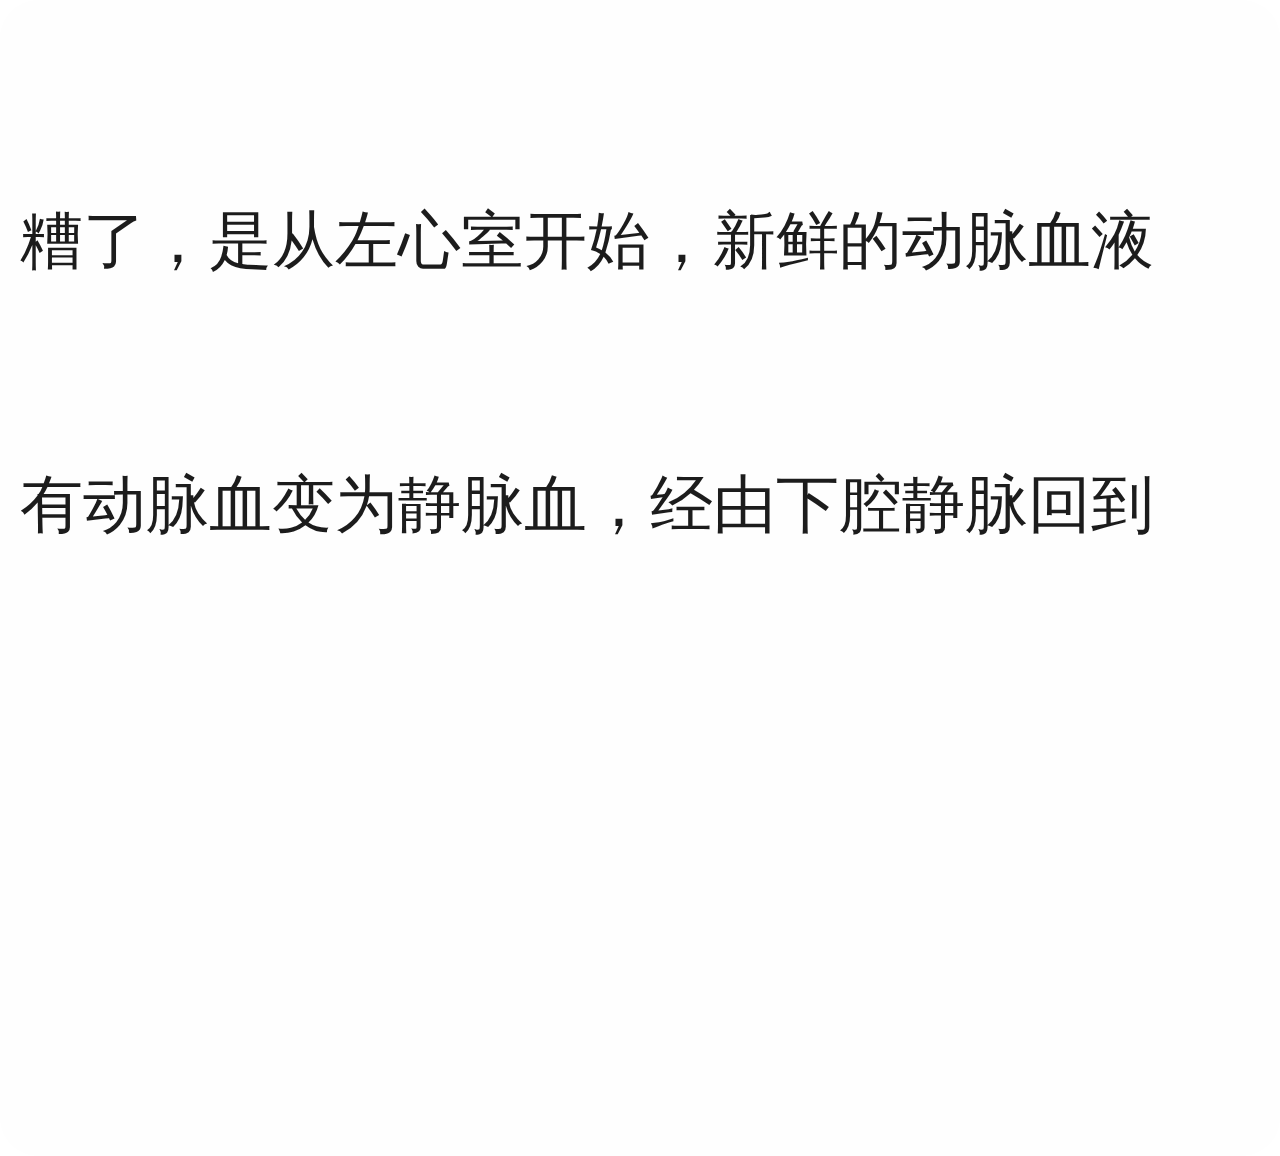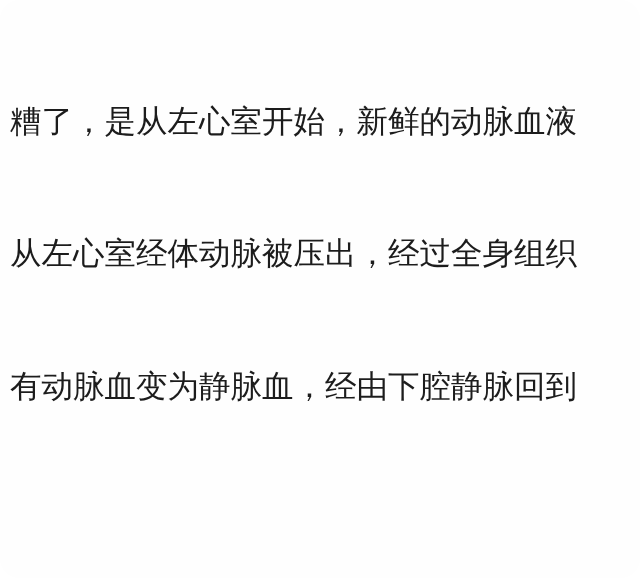--- a/index.html
+++ b/index.html
@@ -37,21 +37,20 @@
     white-space: pre;
     height: 44.3px;
   }
 </style>
 </head>
 <body>
 
 <div id="page">
   <div class="text-block">
     <span class="line">糟了，是从左心室开始，新鲜的动脉血液</span>
-    <span class="line">从左心室经体动脉被压出，经过全身组织</span>
     <span class="line">有动脉血变为静脉血，经由下腔静脉回到</span>
     
     
     
     
     
     
     
     
   </div>

